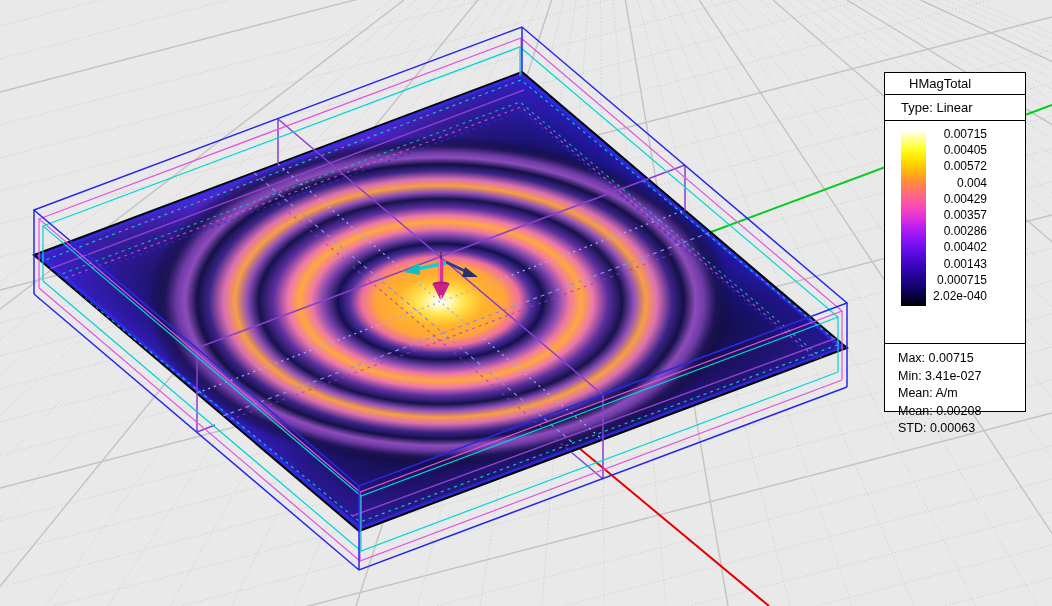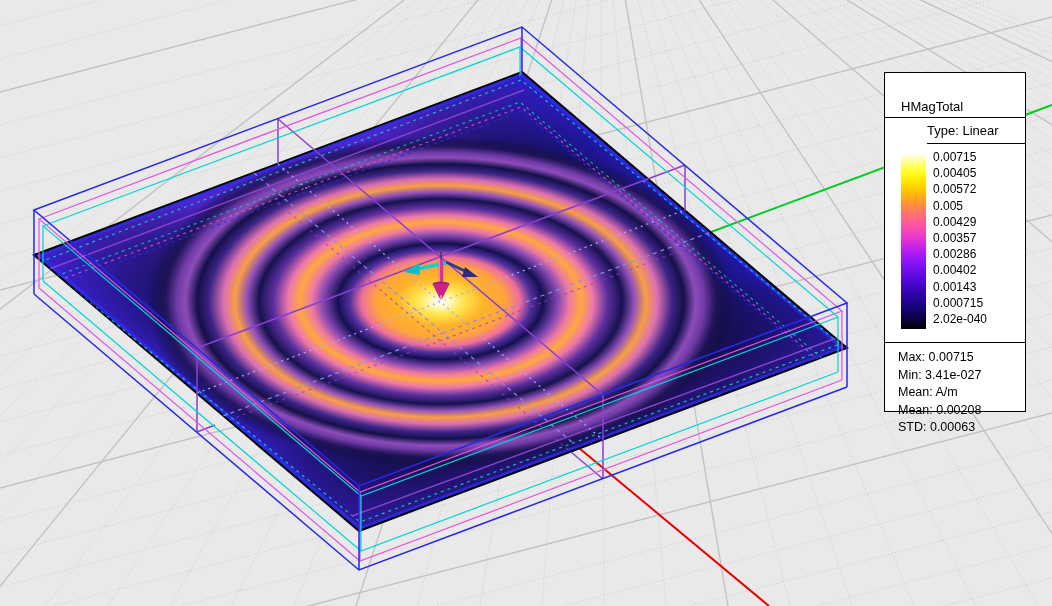--- a/index.html
+++ b/index.html
@@ -3,31 +3,31 @@
 <meta charset="utf-8">
 <style>
   html,body{margin:0;padding:0;background:#e9e9e9;}
   .stage{position:relative;width:1052px;height:606px;overflow:hidden;background:#e9e9e9;
          font-family:"Liberation Sans", sans-serif;}
   .stage svg{position:absolute;left:0;top:0;}
   
   .legend{position:absolute;left:884px;top:72px;width:142px;height:340px;background:#ffffff;
           border:1px solid #000;box-sizing:border-box;color:#000;}
   .legend-title{height:21px;line-height:21px;border-bottom:1px solid #000;font-size:13px;
-                padding-left:16px;margin-top:23px;}
+                padding-left:24px;}
   .legend-type{height:25px;line-height:25px;border-bottom:1px solid #000;font-size:13px;
-               padding-left:0;margin-left:42px;}
-  .legend-scale{position:relative;height:198px;}
+               padding-left:16px;}
+  .legend-scale{position:relative;height:198px;text-align:right;}
   .colorbar{position:absolute;left:16px;top:10px;width:25px;height:175px;
     background:linear-gradient(180deg,#ffffee 0%,#ffffa0 4%,#ffff2a 10%,#ffe400 16%,
       #ffb60c 23%,#ff8d3a 29%,#ff6e77 35%,#fc4fae 42%,#e332d6 49%,#b21cf2 56%,
       #8312f6 63%,#5b0ae0 70%,#3a05bd 77%,#220390 84%,#110266 90%,#070137 95%,#000000 100%);}
   .scale-labels{position:absolute;left:48px;top:5px;font-size:12px;}
   .scale-labels div{height:16.2px;line-height:16.2px;white-space:nowrap;}
-  .legend-stats{border-top:1px solid #000;padding:6px 0 0 13px;font-size:12.5px;}
+  .legend-stats{border-top:1px solid #000;padding:6px 0 0 13px;font-size:12.5px;margin-top:24px;}
   .legend-stats div{height:17.6px;line-height:17.6px;white-space:nowrap;}
 </style>
 </head>
 <body>
 
 <div class="stage">
 
 <svg width="1052" height="606" viewBox="0 0 1052 606">
   <defs>
     <clipPath id="planeClip">
@@ -225,21 +225,21 @@
 
   <div class="legend">
     <div class="legend-title">HMagTotal</div>
     <div class="legend-type">Type: Linear</div>
     <div class="legend-scale">
       <div class="colorbar"></div>
       <div class="scale-labels">
         <div>0.00715</div>
         <div>0.00405</div>
         <div>0.00572</div>
-        <div>0.005</div>
+        <div>0.004</div>
         <div>0.00429</div>
         <div>0.00357</div>
         <div>0.00286</div>
         <div>0.00402</div>
         <div>0.00143</div>
         <div>0.000715</div>
         <div>2.02e-040</div>
       </div>
     </div>
     <div class="legend-stats">

